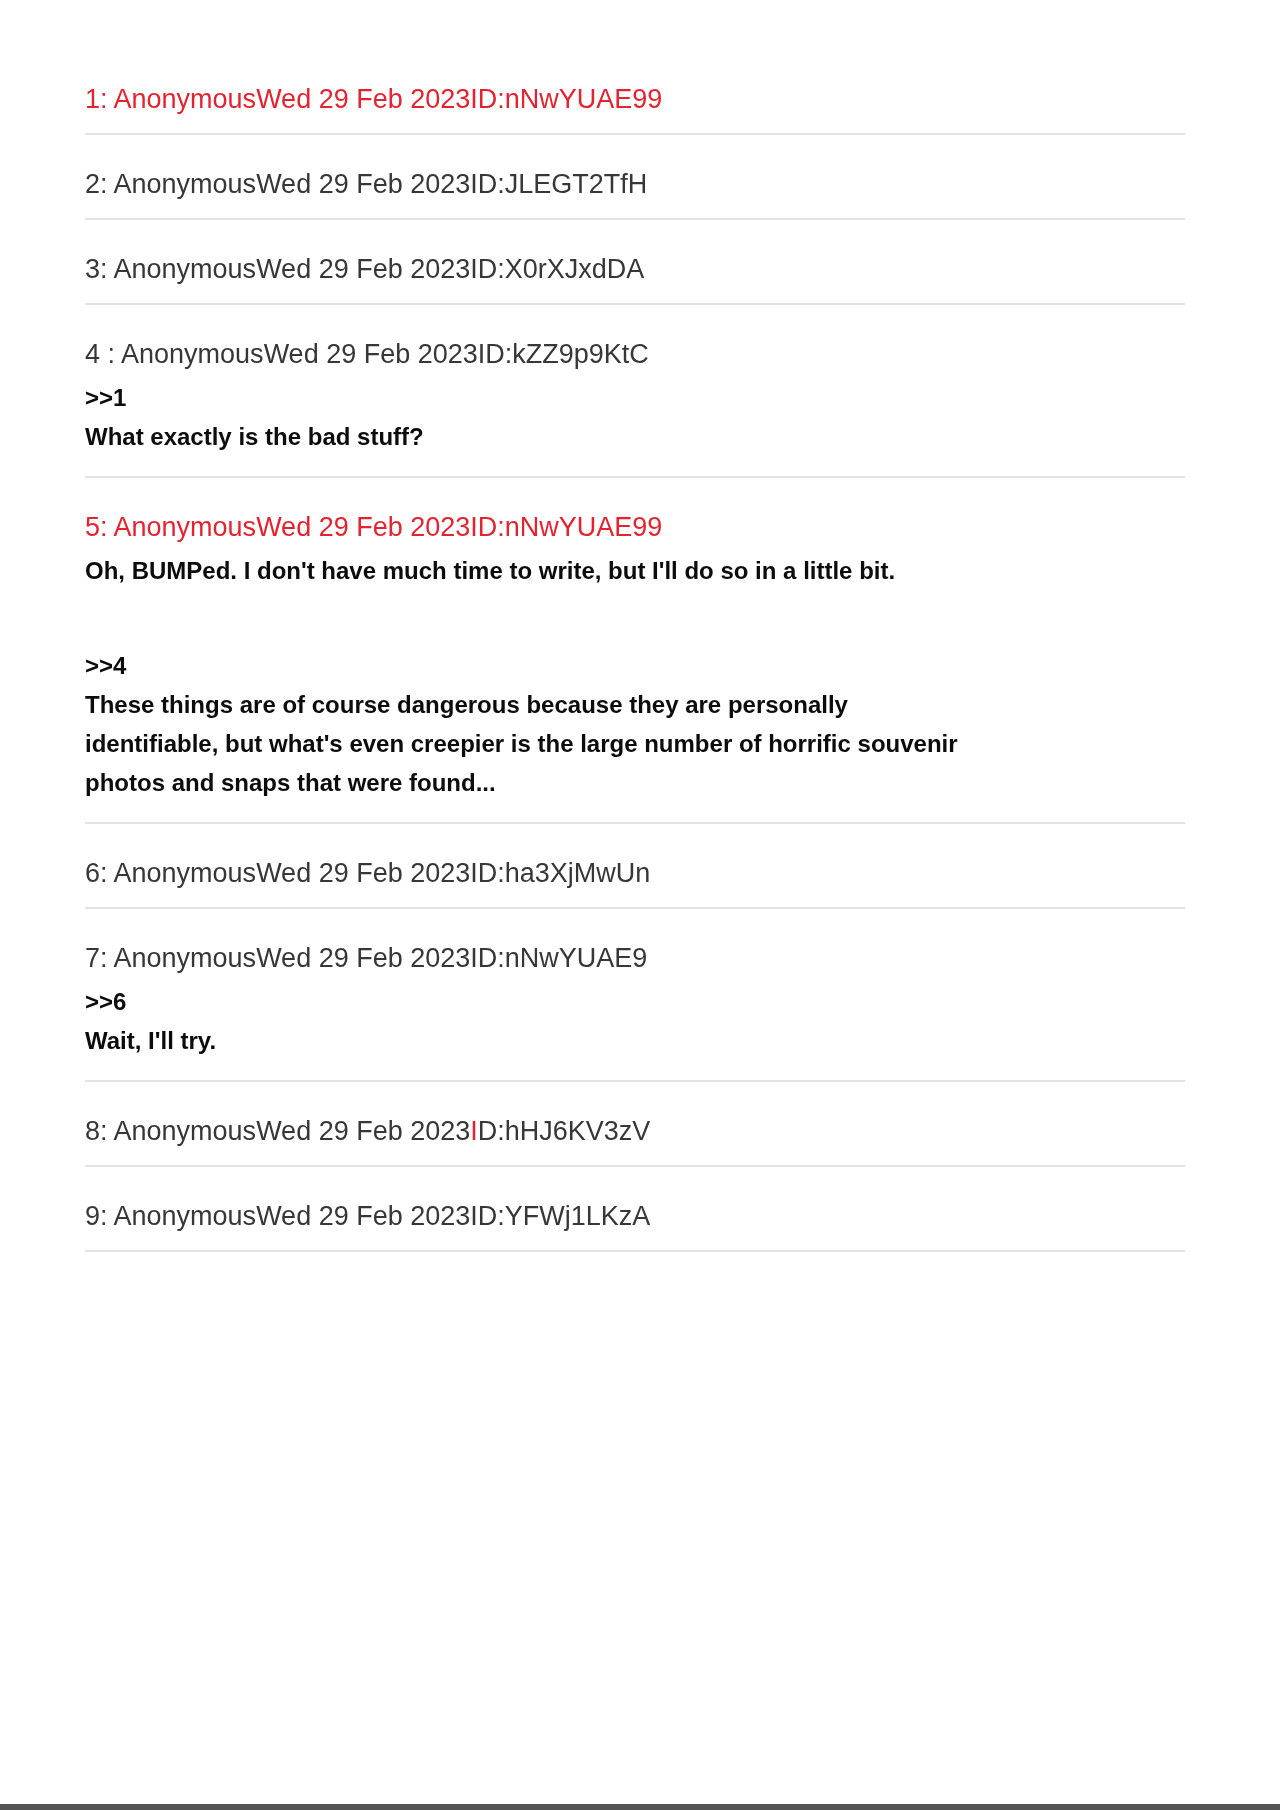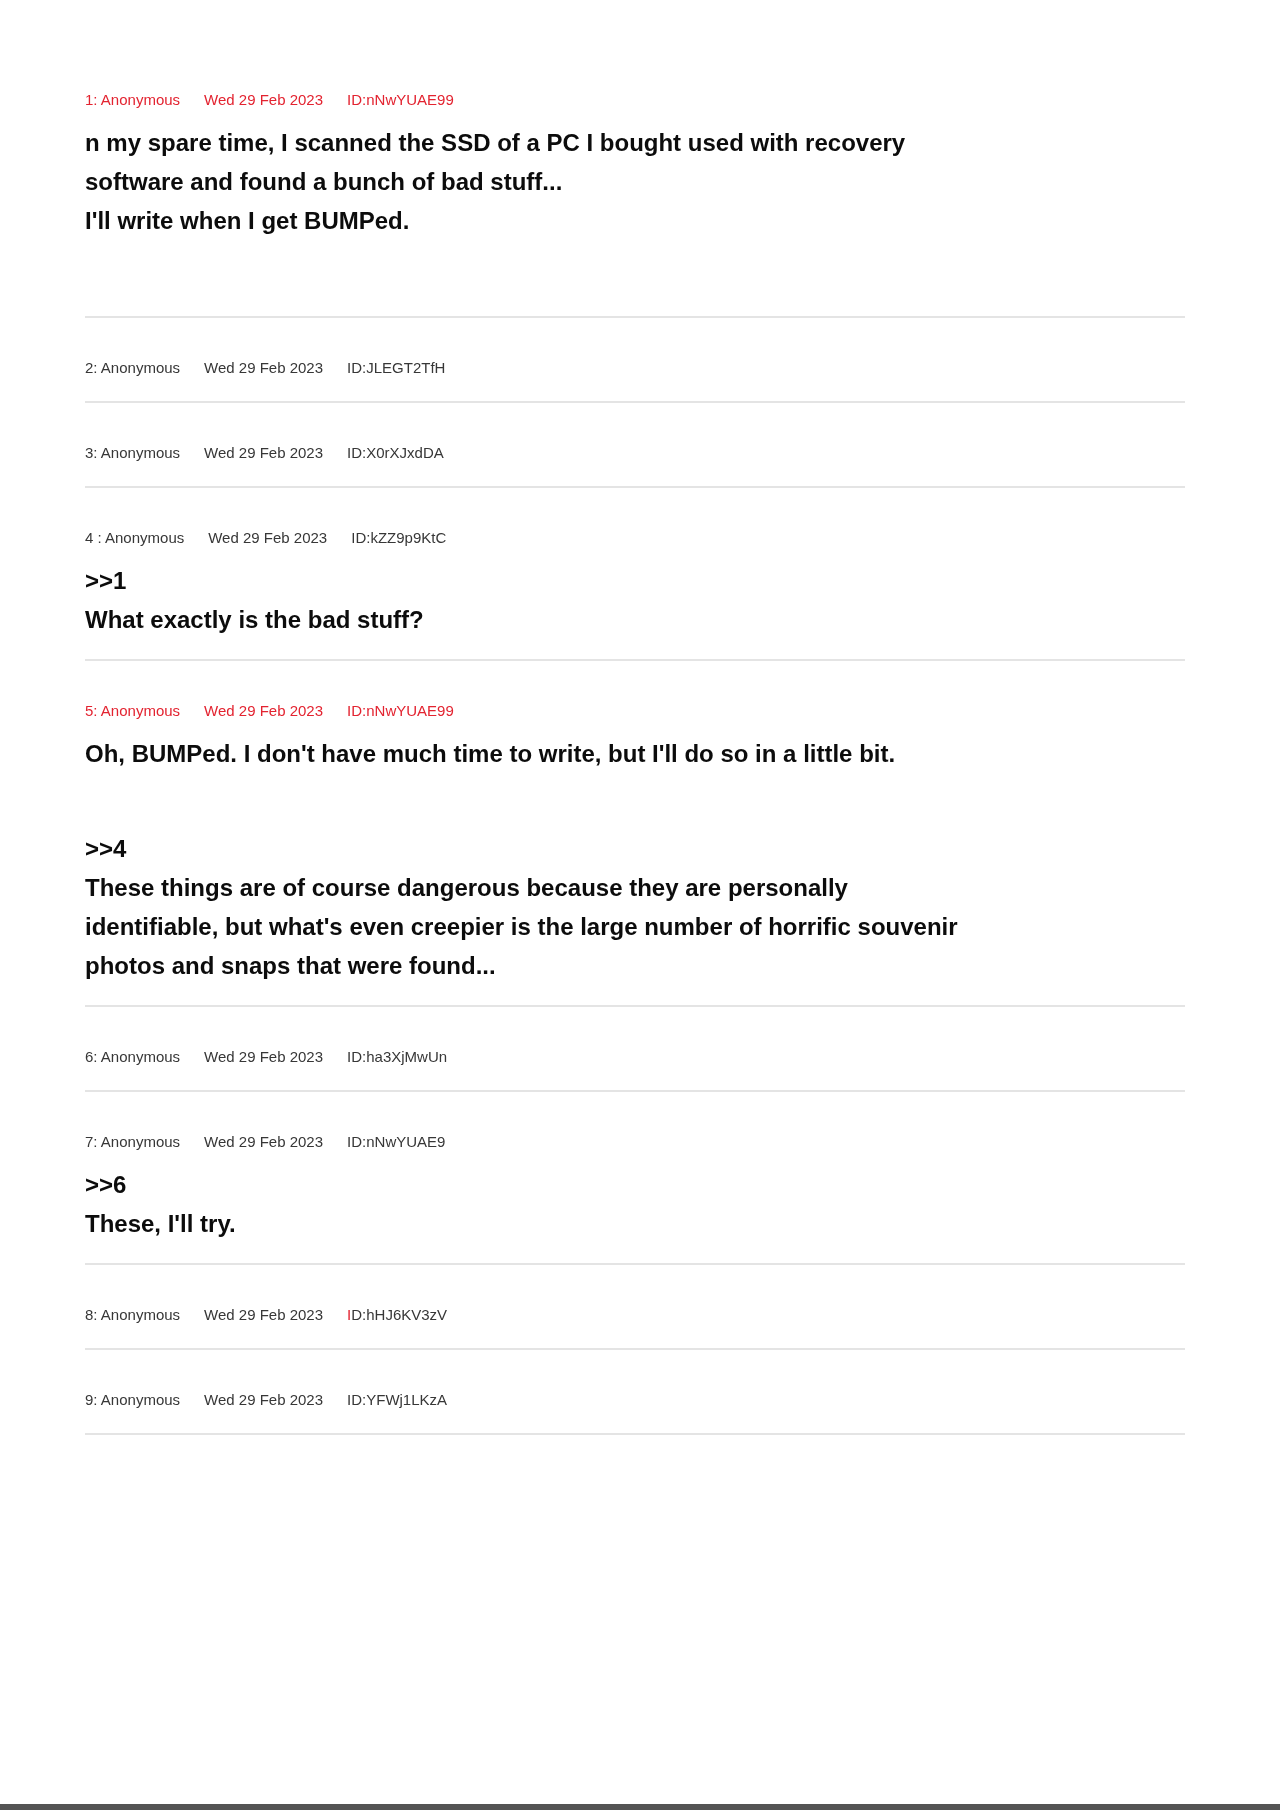--- a/index.html
+++ b/index.html
@@ -8,26 +8,25 @@
     height: 1810px;
     background: #ffffff;
     font-family: "Liberation Sans", "DejaVu Sans", sans-serif;
     position: relative;
     overflow: hidden;
   }
   .thread {
     padding: 86px 95px 0 85px;
   }
   .post-header {
-    font-size: 15px;
+    font-size: 27px;
     line-height: 27px;
     color: #373737;
     margin: 0 0 10px 0;
     display: flex;
-    gap: 24px;
     white-space: nowrap;
   }
   .post--op .post-header,
   .post--op .post-header span { color: #e32330; }
   .id-red { color: #e32330; }
   .post-body p {
     margin: 0;
     font-size: 24px;
     line-height: 39px;
     font-weight: 700;
@@ -54,26 +53,20 @@
 <body>
 
 <div class="thread">
 
   <section class="post post--op">
     <div class="post-header">
       <span>1: Anonymous</span>
       <span>Wed 29 Feb 2023</span>
       <span><span class="id-red"></span><span>ID:nNwYUAE99</span></span>
     </div>
-    <div class="post-body">
-        <p>n my spare time, I scanned the SSD of a PC I bought used with recovery</p>
-        <p>software and found a bunch of bad stuff...</p>
-        <p>I'll write when I get BUMPed.</p>
-        <p class="blank"></p>
-      </div>
   </section>
   <hr class="divider">
 
   <section class="post">
     <div class="post-header">
       <span>2: Anonymous</span>
       <span>Wed 29 Feb 2023</span>
       <span><span class="id-red"></span><span>ID:JLEGT2TfH</span></span>
     </div>
   </section>
@@ -128,21 +121,21 @@
   <hr class="divider">
 
   <section class="post">
     <div class="post-header">
       <span>7: Anonymous</span>
       <span>Wed 29 Feb 2023</span>
       <span><span class="id-red"></span><span>ID:nNwYUAE9</span></span>
     </div>
     <div class="post-body">
         <p class="quote">&gt;&gt;6</p>
-        <p>These, I'll try.</p>
+        <p>Wait, I'll try.</p>
       </div>
   </section>
   <hr class="divider">
 
   <section class="post">
     <div class="post-header">
       <span>8: Anonymous</span>
       <span>Wed 29 Feb 2023</span>
       <span><span class="id-red">I</span><span>D:hHJ6KV3zV</span></span>
     </div>

